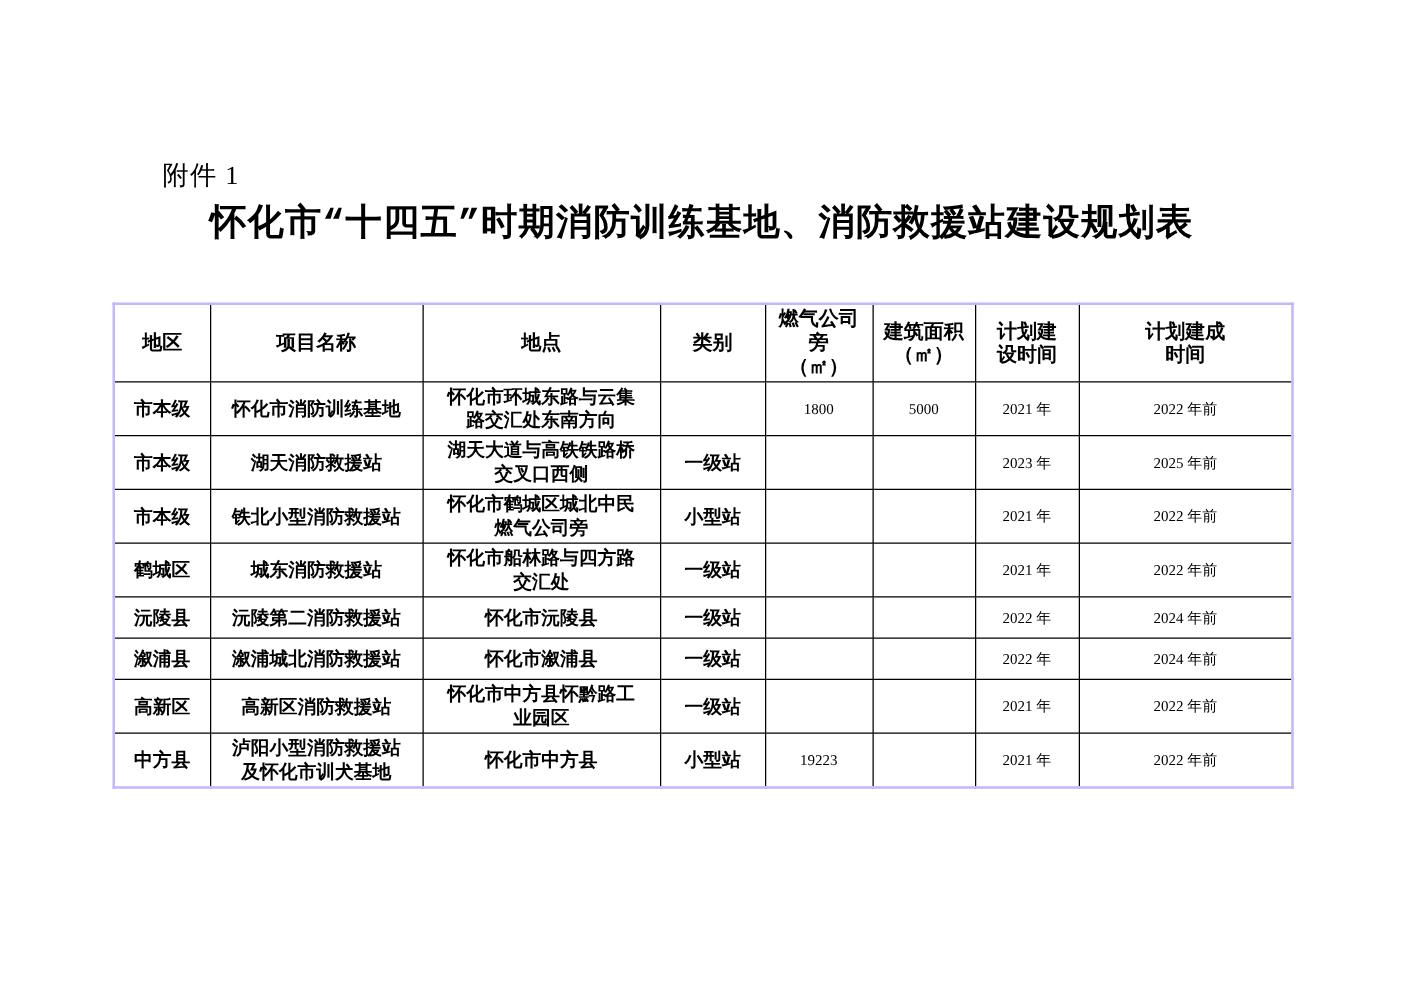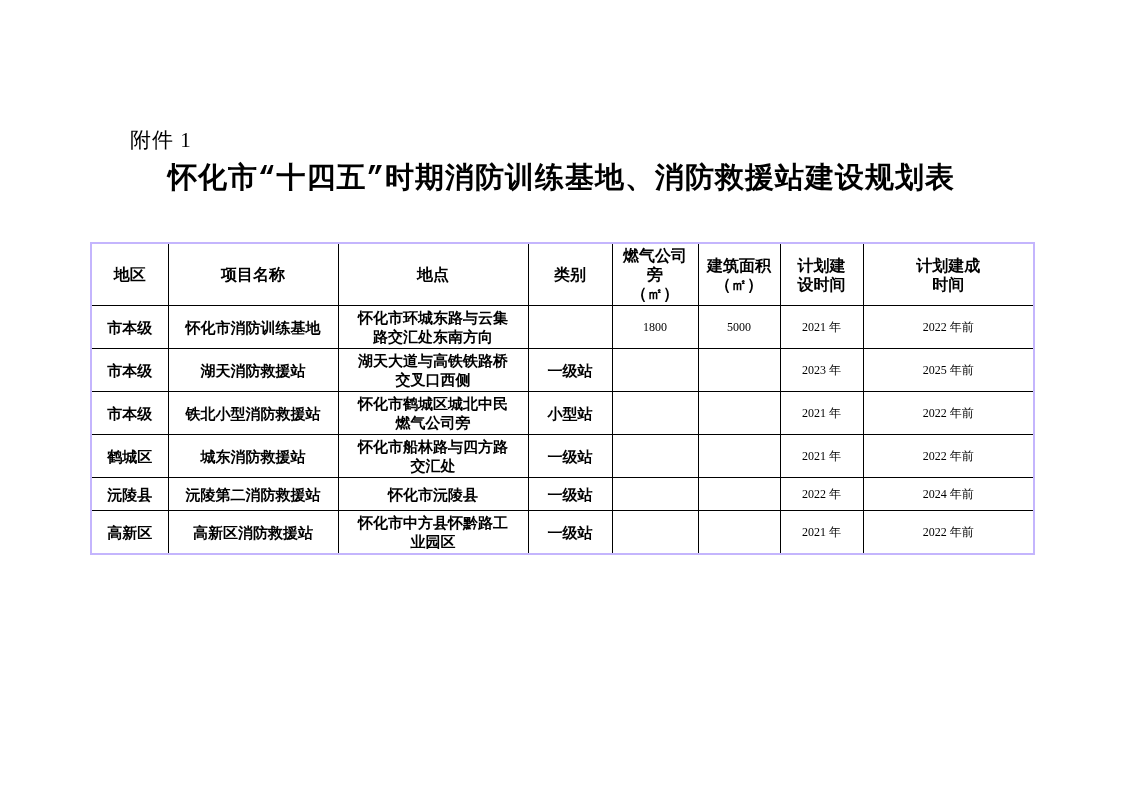--- a/index.html
+++ b/index.html
@@ -166,28 +166,49 @@
           <td>沅陵县</td>
           <td>沅陵第二消防救援站</td>
           <td>怀化市沅陵县</td>
           <td>一级站</td>
           <td class="num"></td>
           <td class="num"></td>
           <td class="num">2022 年</td>
           <td class="num">2024 年前</td>
         </tr>
         <tr>
+          <td>溆浦县</td>
+          <td>溆浦城北消防救援站</td>
+          <td>怀化市溆浦县</td>
+          <td>一级站</td>
+          <td class="num"></td>
+          <td class="num"></td>
+          <td class="num">2022 年</td>
+          <td class="num">2024 年前</td>
+        </tr>
+        <tr>
           <td>高新区</td>
           <td>高新区消防救援站</td>
           <td>怀化市中方县怀黔路工
 业园区</td>
           <td>一级站</td>
           <td class="num"></td>
           <td class="num"></td>
           <td class="num">2021 年</td>
           <td class="num">2022 年前</td>
         </tr>
+        <tr>
+          <td>中方县</td>
+          <td>泸阳小型消防救援站
+及怀化市训犬基地</td>
+          <td>怀化市中方县</td>
+          <td>小型站</td>
+          <td class="num">19223</td>
+          <td class="num"></td>
+          <td class="num">2021 年</td>
+          <td class="num">2022 年前</td>
+        </tr>
       </tbody>
   </table>
 
   <div class="page-number">33</div>
 
 </div>
 
 </body></html>

